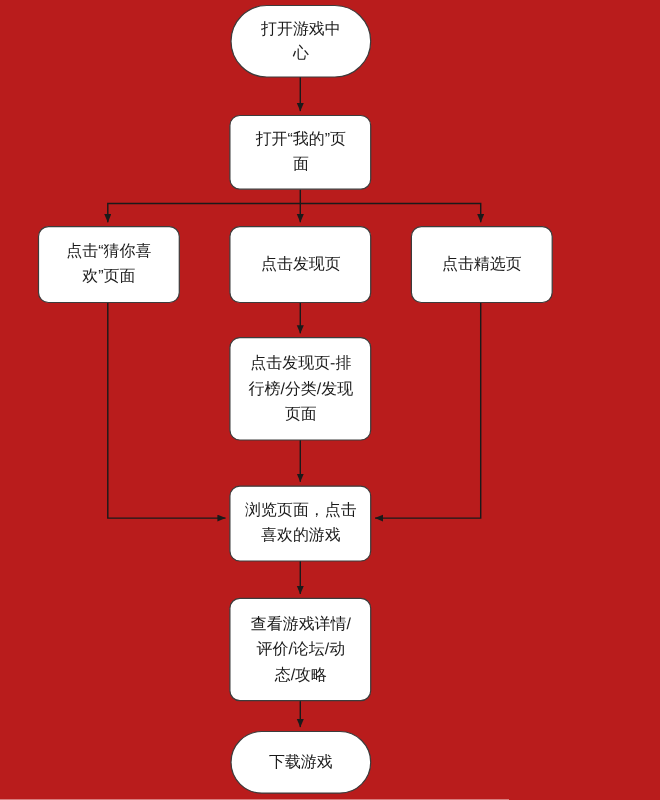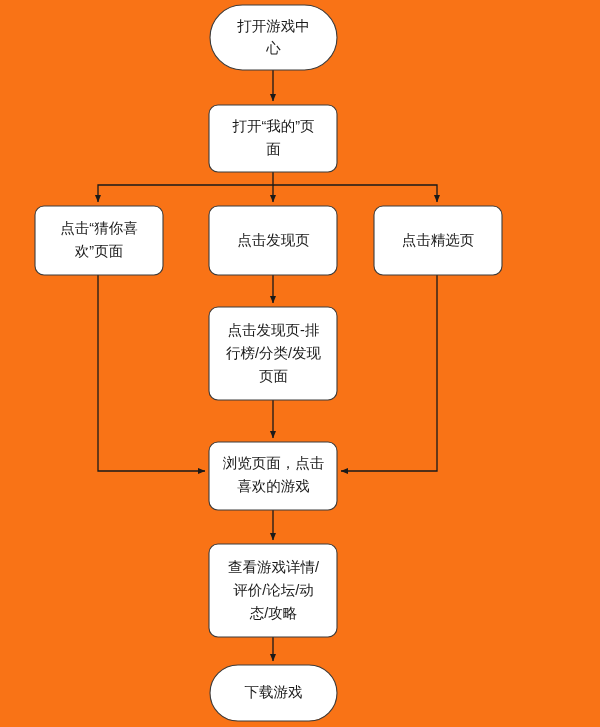--- a/index.html
+++ b/index.html
@@ -10,21 +10,21 @@
   body {
     width: 600px;
     height: 727px;
     font-family: "Liberation Sans", "DejaVu Sans", sans-serif;
     overflow: hidden;
   }
   #flowchart-root {
     position: relative;
     width: 600px;
     height: 727px;
-    background: #f97316;
+    background: #b91c1c;
   }
   svg.flow-canvas {
     position: absolute;
     top: 0;
     left: 0;
     width: 600px;
     height: 727px;
   }
   .node-shape {
     fill: #ffffff;

